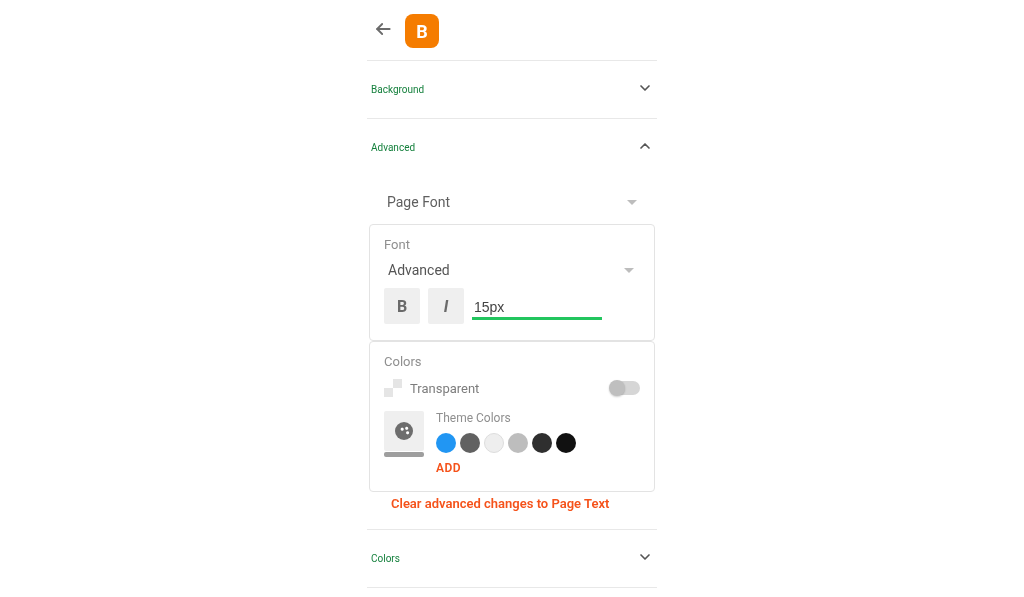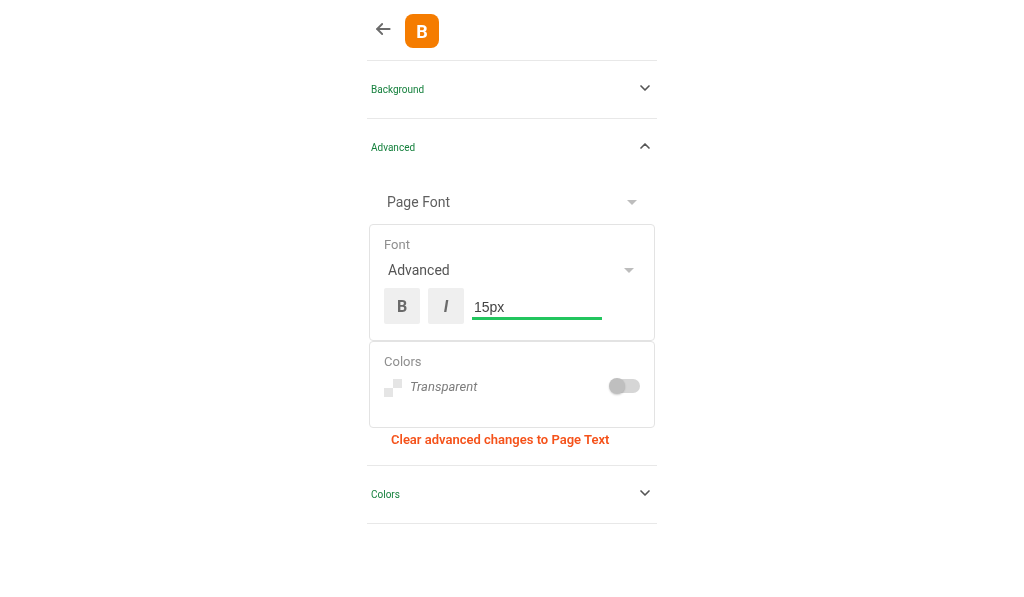--- a/index.html
+++ b/index.html
@@ -113,24 +113,24 @@
       border-bottom: 3px solid #22c55e;
       outline: none;
       padding: 6px 2px 2px 2px;
       font-size: 14px;
       color: #444;
       width: 130px;
       background: transparent;
     }
     .transp-row {
       display: flex;
+      align-items: center;
       gap: 8px;
       margin: 6px 0 14px 0;
       position: relative;
-      font-style: italic;
     }
     .transp-icon {
       width: 18px; height: 18px;
       position: relative;
     }
     .transp-icon::before, .transp-icon::after {
       content: "";
       position: absolute;
       width: 9px; height: 9px;
       background: #e5e5e5;
@@ -282,20 +282,37 @@
       </div>
     </div>
 
     <div class="card">
       <div class="card-label">Colors</div>
       <div class="transp-row">
         <span class="transp-icon"></span>
         <span class="transp-label">Transparent</span>
         <div class="toggle"></div>
       </div>
+      <div class="colors-block">
+        <div class="palette-btn">
+          <div class="palette-icon"></div>
+        </div>
+        <div class="colors-right">
+          <span class="theme-label">Theme Colors</span>
+          <div class="swatch-row" id="swatch-row">
+              <div class="swatch" style="background: rgb(33, 150, 243);"></div>
+              <div class="swatch" style="background: rgb(97, 97, 97);"></div>
+              <div class="swatch" style="background: rgb(238, 238, 238); border: 1px solid rgb(221, 221, 221);"></div>
+              <div class="swatch" style="background: rgb(189, 189, 189);"></div>
+              <div class="swatch" style="background: rgb(47, 47, 47);"></div>
+              <div class="swatch" style="background: rgb(17, 17, 17);"></div>
+            </div>
+          <span class="add-link">ADD</span>
+        </div>
+      </div>
     </div>
 
     <div class="clear-link">Clear advanced changes to Page Text</div>
   </div>
 
   <div class="section-row">
     <span>Colors</span>
     <span class="chev">
       <svg width="16" height="16" viewBox="0 0 24 24" fill="none" stroke="#555" stroke-width="2.5" stroke-linecap="round" stroke-linejoin="round">
           <polyline points="6 9 12 15 18 9"></polyline>

